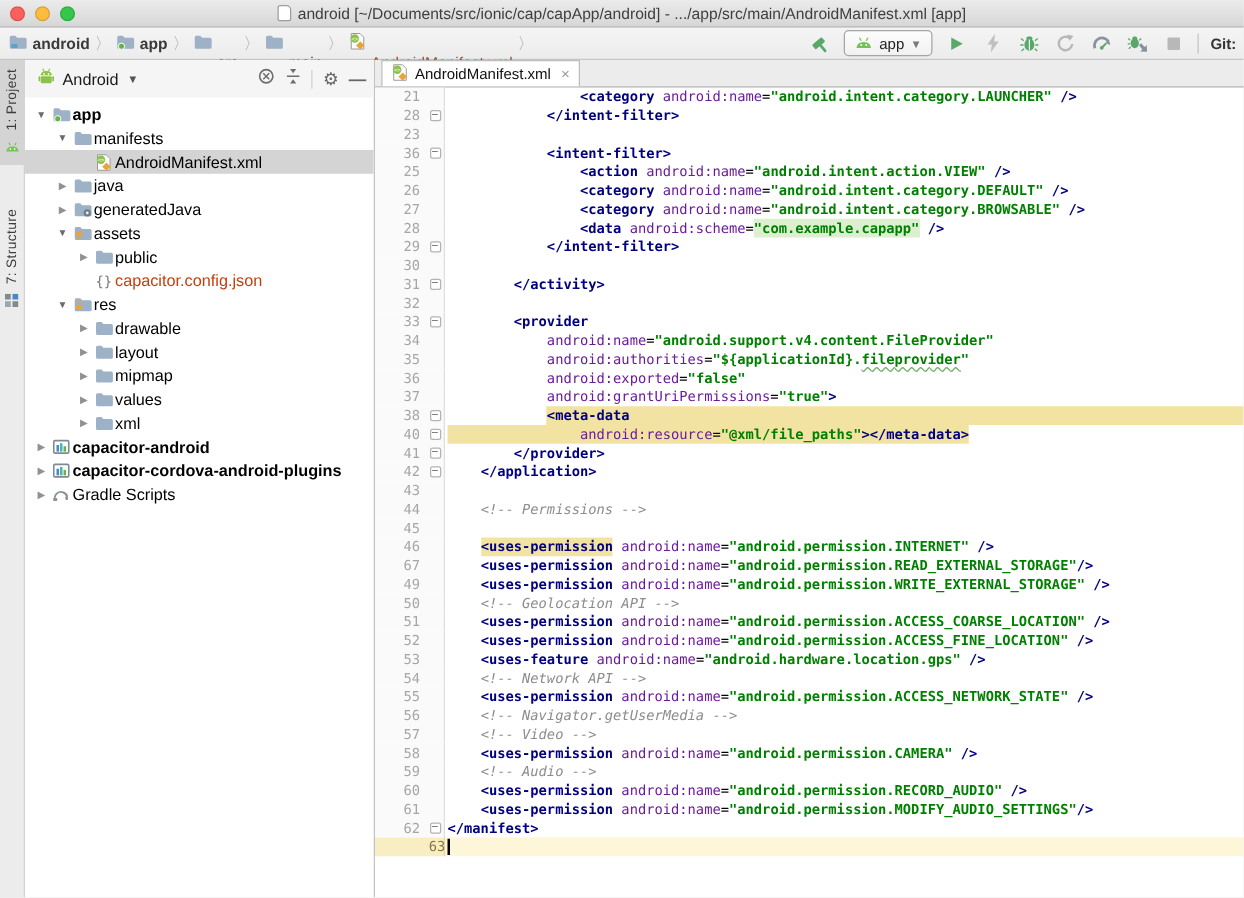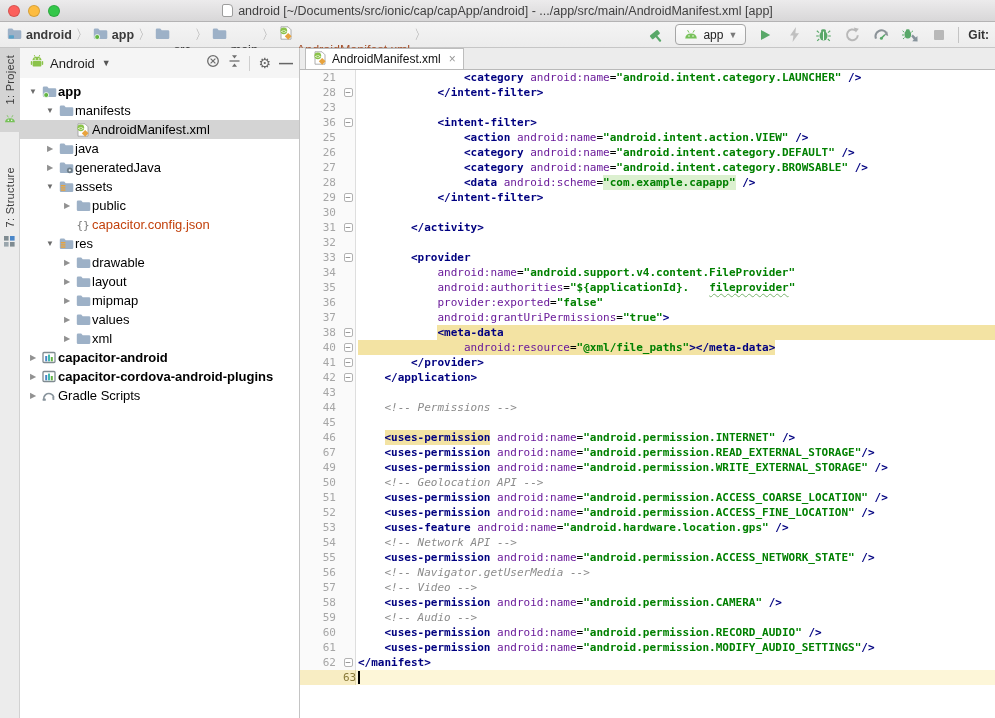--- a/index.html
+++ b/index.html
@@ -82,21 +82,21 @@
   .code-row.cur .gutter .ln { color:#8a7a3a; }
   .hlwrap { background:#f3e3a3; display:inline; }
   .hlfill { flex:1; background:#f3e3a3; }
   .tk-p { color:#000; }
   .tk-t { color:#000080; font-weight:bold; }
   .tk-th { color:#000080; font-weight:bold; background:#f3e3a3; }
   .tk-a { color:#6a1b9a; }
   .tk-v,.tk-vg,.tk-vs { color:#008000; font-weight:bold; }
   .tk-vg { background:#dcf0d0; }
   .tk-vs { text-decoration:underline; text-decoration-style:wavy; text-decoration-color:#7bb36f;
-           text-decoration-thickness:1px; text-underline-offset:2px;margin-left:20px; }
+           text-decoration-thickness:1px; text-underline-offset:2px; }
   .tk-c { color:#8c8c8c; font-style:italic; }
   .caret-bar { width:2px; height:13px; background:#000; margin-top:1px; display:inline-block; }
 </style>
 </head>
 <body>
 
 <div id="app">
 
   <div class="titlebar">
     <div class="traffic">
@@ -594,21 +594,21 @@
               <span class="ln">35</span>
               <span class="foldcol"></span>
             </div>
             <div class="codecell"><span class="tk-p">            </span><span class="tk-a">android:authorities</span><span class="tk-p">=</span><span class="tk-v">"${applicationId}.</span><span class="tk-vs">fileprovider</span><span class="tk-v">"</span></div>
           </div>
           <div class="code-row">
             <div class="gutter">
               <span class="ln">36</span>
               <span class="foldcol"></span>
             </div>
-            <div class="codecell"><span class="tk-p">            </span><span class="tk-a">provider:exported</span><span class="tk-p">=</span><span class="tk-v">"false"</span></div>
+            <div class="codecell"><span class="tk-p">            </span><span class="tk-a">android:exported</span><span class="tk-p">=</span><span class="tk-v">"false"</span></div>
           </div>
           <div class="code-row">
             <div class="gutter">
               <span class="ln">37</span>
               <span class="foldcol"></span>
             </div>
             <div class="codecell"><span class="tk-p">            </span><span class="tk-a">android:grantUriPermissions</span><span class="tk-p">=</span><span class="tk-v">"true"</span><span class="tk-t">&gt;</span></div>
           </div>
           <div class="code-row">
             <div class="gutter">

